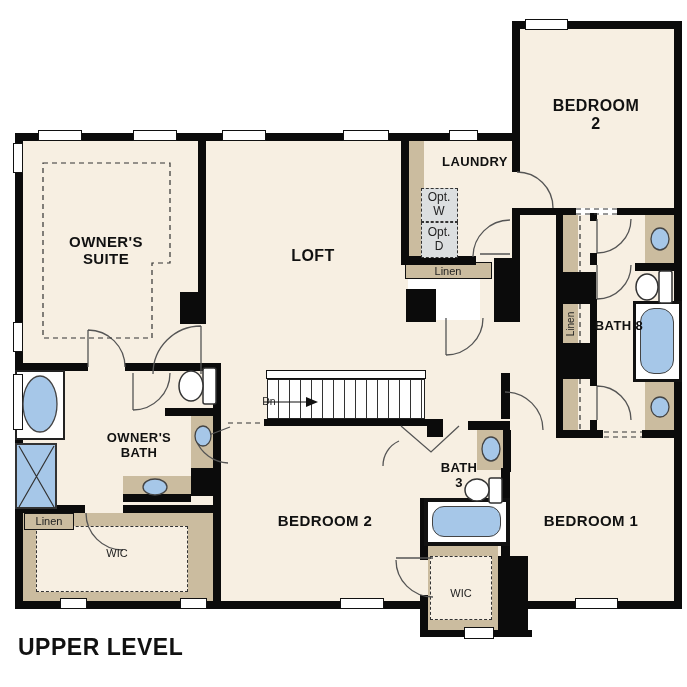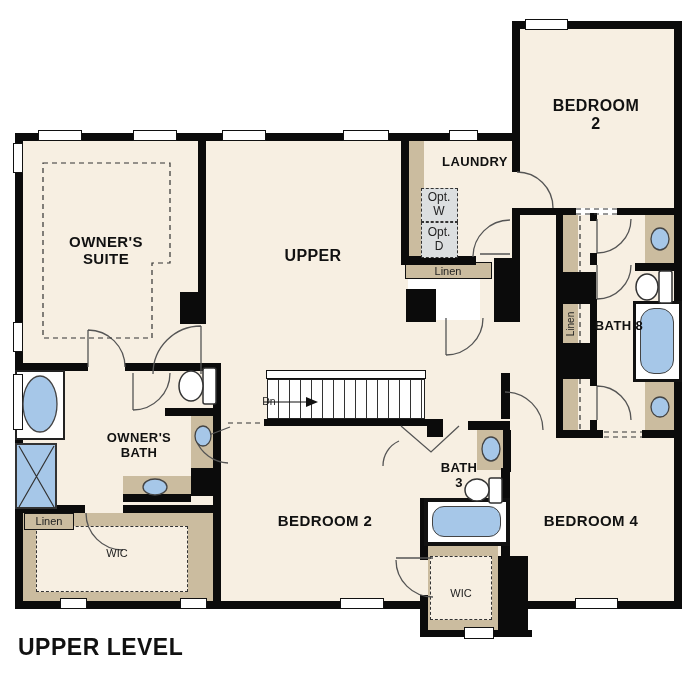--- a/index.html
+++ b/index.html
@@ -182,30 +182,30 @@
     </g>
     <path d="M19,446 L54,507 M54,446 L19,507" stroke="#333" stroke-width="1.2" fill="none"></path>
     <g>
       <line x1="264" y1="402" x2="306" y2="402" stroke="#111" stroke-width="1.2"></line>
       <polygon points="306,397 318,402 306,407" fill="#111"></polygon>
     </g>
   </svg>
 
   <div class="lbl room" style="left:106px;top:250px">OWNER'S
 SUITE</div>
-  <div class="lbl room big" style="left:313px;top:256px">UPPER</div>
+  <div class="lbl room big" style="left:313px;top:256px">LOFT</div>
   <div class="lbl room med" style="left:469px;top:162px">LAUNDRY</div>
   <div class="lbl room big" style="left:596px;top:115px">BEDROOM 2</div>
   <div class="lbl room med" style="left:613px;top:326px">BATH 8</div>
   <div class="lbl room med" style="left:133px;top:446px">OWNER'S
 BATH</div>
   <div class="lbl room med" style="left:453px;top:476px">BATH
 3</div>
   <div class="lbl room" style="left:325px;top:521px">BEDROOM 2</div>
-  <div class="lbl room" style="left:591px;top:521px">BEDROOM 4</div>
+  <div class="lbl room" style="left:591px;top:521px">BEDROOM 1</div>
   <div class="lbl sm" style="left:117px;top:553px">WIC</div>
   <div class="lbl sm" style="left:461px;top:593px">WIC</div>
   <div class="lbl sm" style="left:49px;top:521px">Linen</div>
   <div class="lbl sm" style="left:448px;top:271px">Linen</div>
   <div class="lbl sm rot" style="left:571px;top:324px;font-size:10px">Linen</div>
   <div class="lbl sm" style="left:439px;top:205px;font-size:12px">Opt.
 W</div>
   <div class="lbl sm" style="left:439px;top:240px;font-size:12px">Opt.
 D</div>
   <div class="lbl sm" style="left:269px;top:401px;font-size:10.5px">Dn</div>

